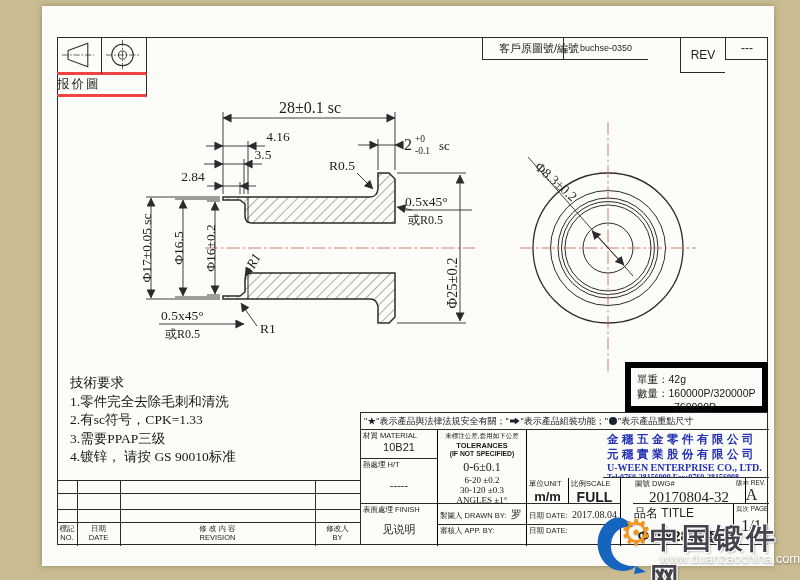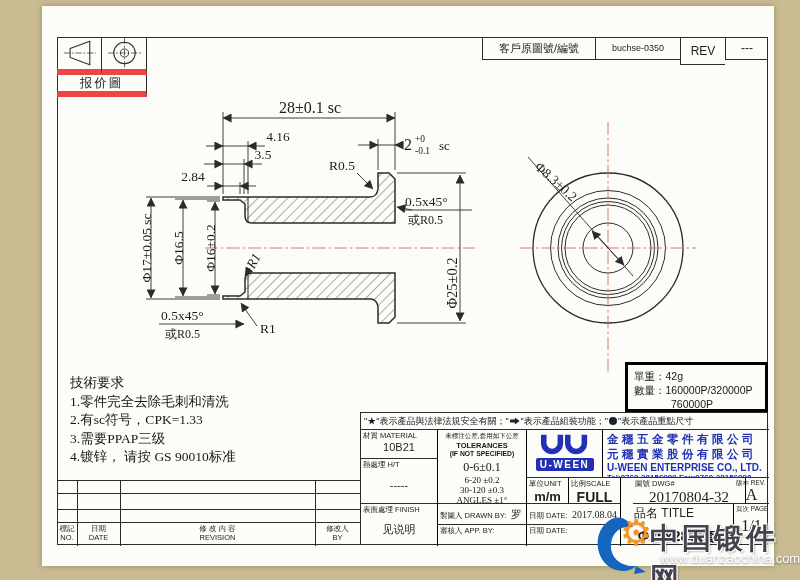--- a/index.html
+++ b/index.html
@@ -1,41 +1,41 @@
 <!DOCTYPE html>
 <html><head>
 <meta charset="utf-8">
 <style>
   html,body{margin:0;padding:0;}
   #scene{position:relative;width:800px;height:580px;background:#c9bc93;overflow:hidden;
          font-family:"Liberation Sans",sans-serif;color:#1e1e1e;}
   .abs{position:absolute;box-sizing:border-box;}
   #paper{left:42px;top:6px;width:732px;height:560px;background:#fcfcf8;box-shadow:0 0 6px rgba(90,75,40,.45);}
   #frame{left:57px;top:37px;width:711px;height:508px;border:1.5px solid #2b2b2b;}
-  .stampbox{border-right:1px solid #2b2b2b;border-bottom:6px solid #ef4444;display:flex;align-items:center;justify-content:center;}
+  .stampbox{border-right:1px solid #2b2b2b;border-bottom:3px solid #ef4444;display:flex;align-items:center;justify-content:flex-start;}
   .hcell{border-left:1px solid #2b2b2b;border-bottom:1px solid #2b2b2b;display:flex;align-items:center;justify-content:center;}
   #stamp-label{font-size:12.5px;letter-spacing:2px;}
   #notes{font-family:"Liberation Serif",serif;font-size:13.5px;line-height:18.5px;color:#161616;}
-  #qty-box{border:3px solid #000000;font-size:10.5px;line-height:14px;padding:4px 6px;color:#161616;}
+  #qty-box{border:6px solid #000000;font-size:10.5px;line-height:14px;padding:4px 6px;color:#161616;}
   #qty-box .indent{padding-left:37px;}
   
   #tb{left:360px;top:412px;width:408px;height:133px;border-left:1px solid #2b2b2b;border-top:1px solid #2b2b2b;}
   .tb-cell{position:absolute;box-sizing:border-box;overflow:hidden;}
   .br{border-right:1px solid #000000;} .bb{border-bottom:1px solid #2b2b2b;}
   .lbl{font-size:7.5px;color:#222;padding:1px 0 0 2px;white-space:nowrap;}
   .val-center{text-align:center;}
   .serif{font-family:"Liberation Serif",serif;}
   #legend-row{display:flex;align-items:center;font-size:9px;padding-left:3px;white-space:nowrap;color:#15151f;}
   .arrow-glyph{display:inline-block;width:10px;height:7px;background:#1a2430;margin:0 1px;
      clip-path:polygon(0 28%,52% 28%,52% 0,100% 50%,52% 100%,52% 72%,0 72%);}
   .globe-glyph{display:inline-block;width:8px;height:8px;border-radius:50%;background:#1a2430;margin:0 1px;}
   .tol-line{text-align:center;white-space:nowrap;color:#161616;}
   .blue{color:#2230b5;}
   #logo-band{background:#2230b5;color:#fff;font-weight:bold;font-size:10px;letter-spacing:1.5px;text-align:center;border-radius:2px;padding:1px 0;width:58px;margin:1px auto 0;}
-  #company-cell div{white-space:nowrap;}
+  #company-cell div{white-space:nowrap;font-family:Liberation Serif, serif;}
   
   #rev-table{left:57px;top:480px;width:303px;height:65px;border-top:1px solid #2b2b2b;}
   .rline-h{position:absolute;left:0;width:303px;height:0;border-top:1px solid #2b2b2b;}
   .rline-v{position:absolute;top:0;height:65px;width:0;border-left:1px solid #2b2b2b;}
   .rev-hdr{position:absolute;top:43px;text-align:center;font-size:7.5px;line-height:9px;color:#222;}
   
   #wm-name{left:650px;top:519px;font-size:29px;font-weight:bold;letter-spacing:3px;color:#43434d;
     text-shadow:-1px -1px 0 #fff,1px -1px 0 #fff,-1px 1px 0 #fff,1px 1px 0 #fff,2px 2px 2px rgba(0,0,0,.25);}
   #wm-url{left:660px;top:551px;font-size:13px;color:#fff;text-shadow:0 1px 2px rgba(0,0,0,.45);}
   #wm-gear{left:620px;top:512px;font-size:36px;color:#f7941d;text-shadow:0 1px 1px rgba(0,0,0,.2);}
@@ -63,24 +63,24 @@
       <line x1="22.5" y1="2" x2="22.5" y2="36" stroke="#2b2b2b" stroke-width="0.8" stroke-dasharray="7 2 2 2"></line>
     </svg>
   </div>
   <div class="abs stampbox" style="left:57px;top:75px;width:90px;height:22px;">
     <span id="stamp-label">报价圖</span>
   </div>
 
   <div class="abs hcell" style="left:482px;top:37px;width:113px;height:23px;font-size:11px;">
       <span>客戶原圖號/編號</span>
     </div>
-  <div class="abs hcell" style="left:595px;top:37px;width:85px;height:23px;font-size:9px;">
+  <div class="abs hcell" style="left:563px;top:37px;width:85px;height:23px;font-size:9px;">
       <span>buchse-0350</span>
     </div>
-  <div class="abs hcell" style="left:680px;top:37px;width:45px;height:28px;font-size:12px;">
+  <div class="abs hcell" style="left:680px;top:37px;width:45px;height:36px;font-size:12px;">
       <span>REV</span>
     </div>
   <div class="abs hcell" style="left:725px;top:37px;width:43px;height:23px;font-size:12px;">
       <span>---</span>
     </div>
 
   <svg class="abs" style="left:0;top:0;" width="800" height="580" viewBox="0 0 800 580">
     <defs>
       <pattern id="hatch" patternUnits="userSpaceOnUse" width="7" height="7" patternTransform="rotate(45)">
         <line x1="0" y1="0" x2="0" y2="7" stroke="#4a4a4a" stroke-width="0.9"></line>
@@ -227,27 +227,20 @@
     <div class="tb-cell br bb" style="left:77px;top:17px;width:89px;height:74px;padding-top:2px;">
       <div class="tol-line" style="font-size:6.5px;">未標注公差,套用如下公差</div>
       <div class="tol-line" style="font-size:7.5px;font-weight:bold;">TOLERANCES</div>
       <div class="tol-line" style="font-size:6.8px;font-weight:bold;">(IF NOT SPECIFIED)</div>
       <div class="tol-line serif" style="font-size:12px;margin-top:3px;">0-6±0.1</div>
       <div class="tol-line serif" style="font-size:9px;">6-20 ±0.2</div>
       <div class="tol-line serif" style="font-size:9px;">30-120 ±0.3</div>
       <div class="tol-line serif" style="font-size:9px;">ANGLES ±1°</div>
     </div>
 
-    <div class="tb-cell br bb" style="left:166px;top:17px;width:76px;height:48px;padding-top:3px;">
-      <svg width="60" height="24" viewBox="0 0 60 26" style="display:block;margin:0 auto;">
-        <path d="M7,2 V11 a9,9 0 0 0 18,0 V2" fill="none" stroke="#2230b5" stroke-width="6"></path>
-        <path d="M33,2 V11 a9,9 0 0 0 18,0 V2" fill="none" stroke="#2230b5" stroke-width="6"></path>
-      </svg>
-      <div id="logo-band">U-WEEN</div>
-    </div>
 
     <div id="company-cell" class="tb-cell bb" style="left:242px;top:17px;width:166px;height:48px;padding:2px 0 0 4px;">
       <div class="blue" style="font-size:11.5px;font-weight:bold;letter-spacing:3.5px;">金穩五金零件有限公司</div>
       <div class="blue" style="font-size:11.5px;font-weight:bold;letter-spacing:3.5px;">元穩實業股份有限公司</div>
       <div class="blue" style="font-size:10px;font-weight:bold;">U-WEEN ENTERPRISE CO., LTD.</div>
       <div class="blue" style="font-size:8px;font-weight:bold;">Tel:0760-28156999 Fax:0760-28156998</div>
     </div>
 
     <div class="tb-cell br bb" style="left:166px;top:65px;width:42px;height:26px;">
       <div class="lbl">單位UNIT</div>

